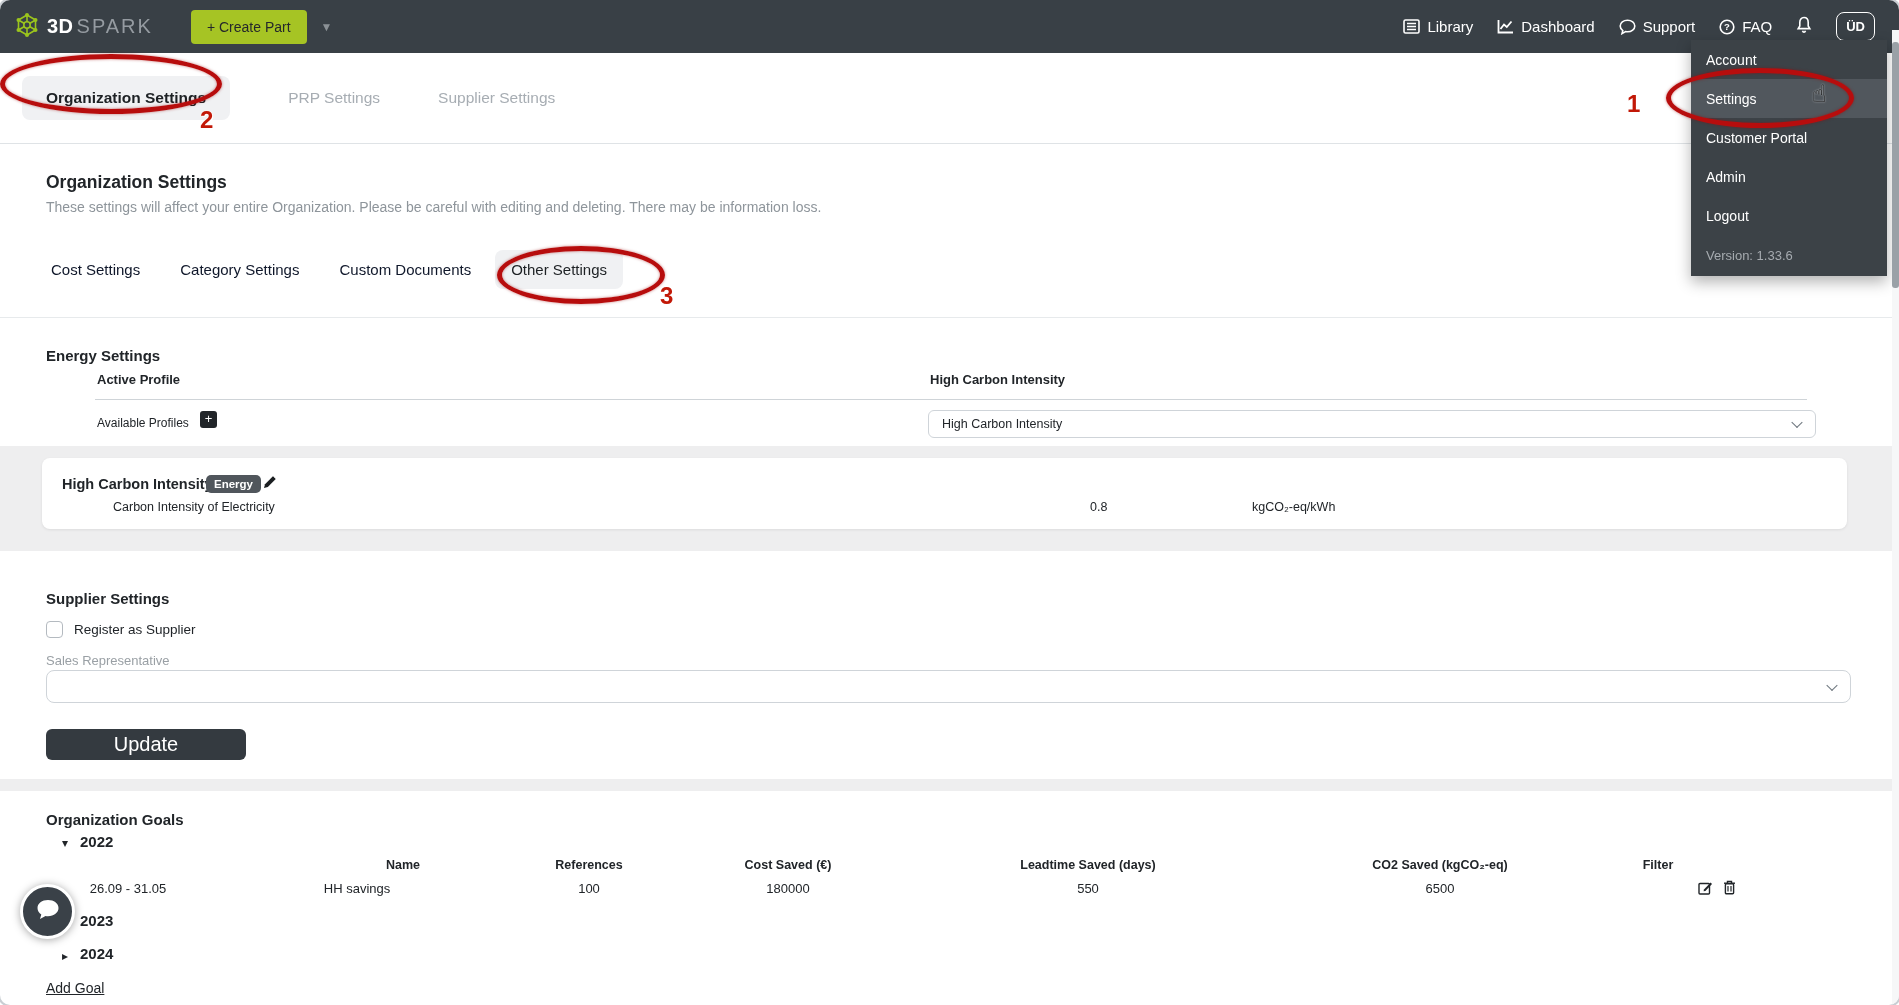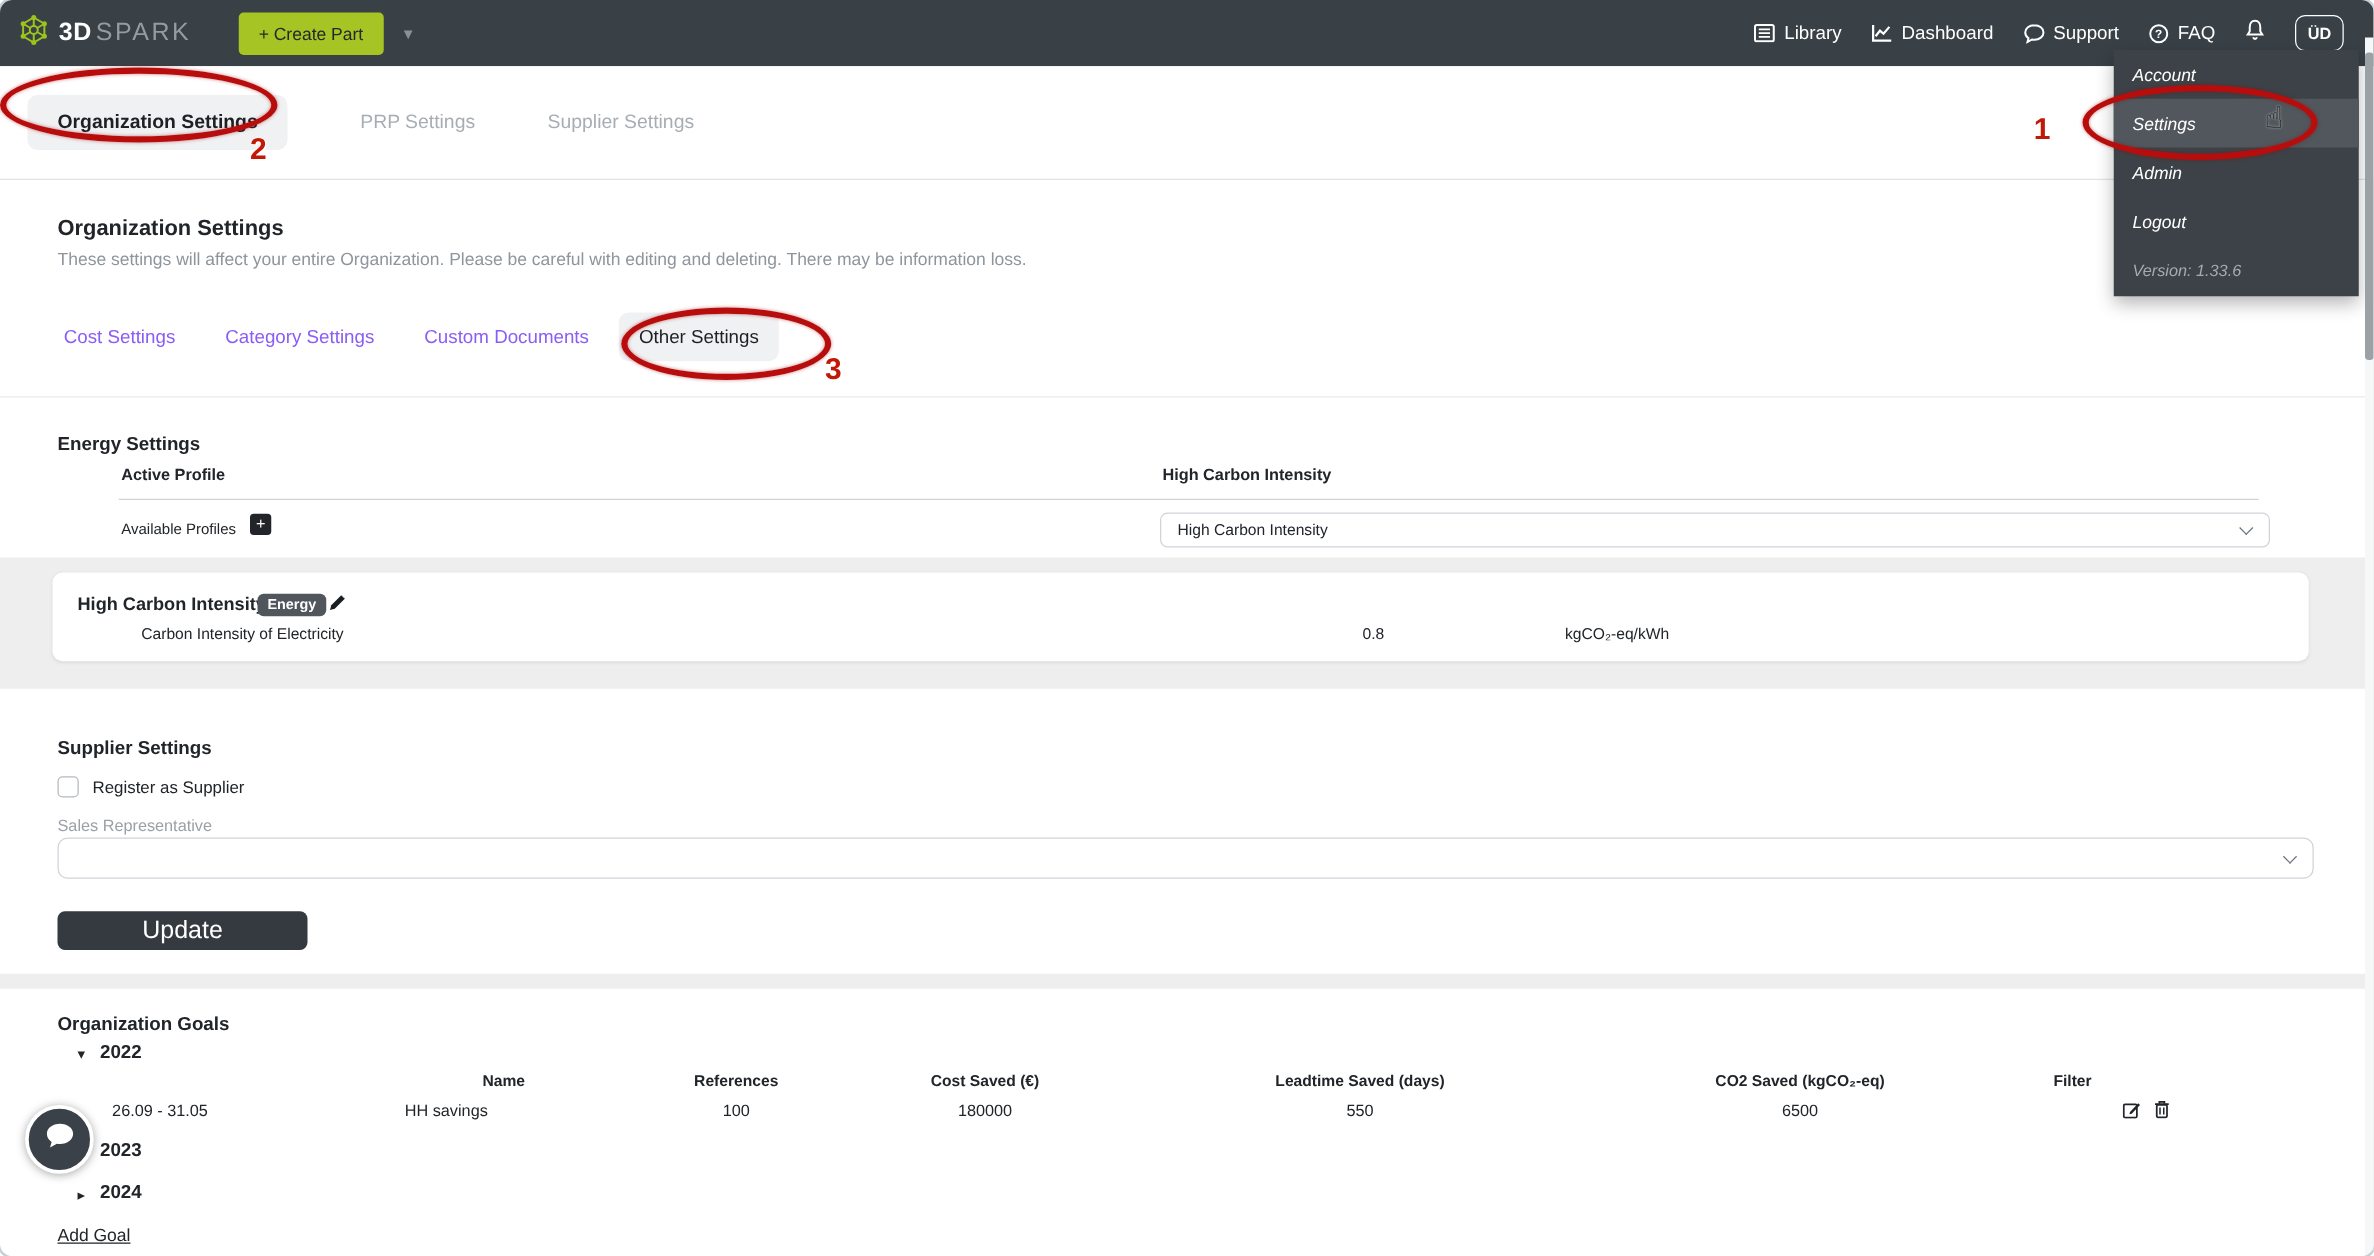--- a/index.html
+++ b/index.html
@@ -30,21 +30,21 @@
             border-bottom:1px solid #dfe3e6; display:flex; align-items:center; gap:58px; padding-left:22px; }
   .main-tab { font-size:15.5px; color:#a7adb3; cursor:pointer; }
   .main-tab.active { background:#f0f1f3; border-radius:8px; padding:13px 24px; color:#1d2124; font-weight:bold; }
 
   
   .abs { position:absolute; }
   .page-title { left:46px; top:172px; font-size:17.5px; font-weight:bold; }
   .page-desc { left:46px; top:199px; font-size:14px; color:#8e959b; }
 
   .subtabs { left:35px; top:250px; display:flex; gap:8px; }
-  .subtab { font-size:15px; color:#8b5cf6; padding:11px 16px; cursor:pointer; white-space:nowrap; }
+  .subtab { font-size:15px; color:#0f172a; padding:11px 16px; cursor:pointer; white-space:nowrap; }
   .subtab.active { background:#f0f1f3; border-radius:8px; color:#1d2124; }
 
   .divider { left:0; top:317px; width:1899px; height:1px; background:#e7eaec; }
 
   .sec-h { font-size:15px; font-weight:bold; }
   .energy-h { left:46px; top:347px; }
   .lbl-b { font-size:13px; font-weight:bold; }
   .row-line { left:95px; top:399px; width:1712px; height:1px; background:#cfd4d8; }
   .plus-btn { left:200px; top:411px; width:17px; height:17px; background:#212529; color:#fff;
               border-radius:3px; font-size:13px; line-height:16px; text-align:center; cursor:pointer; }
@@ -79,21 +79,21 @@
   .year-lbl { font-size:15px; font-weight:bold; cursor:pointer; }
   .th { font-size:12.5px; font-weight:bold; transform:translateX(-50%); white-space:nowrap; }
   .td { font-size:13px; transform:translateX(-50%); white-space:nowrap; }
   .row-icons { display:flex; gap:10px; }
   .row-icons svg { cursor:pointer; }
   .add-goal { left:46px; top:980px; font-size:14px; font-weight:500; text-decoration:underline;
               color:#212529; cursor:pointer; }
 
   
   .user-menu { left:1691px; top:40px; width:196px; background:#3c4247; z-index:20;
-               box-shadow:0 6px 14px rgba(0,0,0,.3);font-style:italic; }
+               box-shadow:0 6px 14px rgba(0,0,0,.3); }
   .menu-item { height:39px; display:flex; align-items:center; padding-left:15px; color:#fff;
                font-size:14px; cursor:pointer; }
   .menu-item.hover { background:#51575d; }
   .menu-version { height:41px; display:flex; align-items:center; padding-left:15px; color:#a6abb0;
                   font-size:13px; }
 
   
   .red-ellipse { border:5px solid #b70d0d; border-radius:50%; z-index:30; pointer-events:none;
                  box-shadow:0 0 3px rgba(150,0,0,.5), inset 0 0 3px rgba(150,0,0,.5); }
   .red-num { color:#c21807; font-size:24px; font-weight:bold; z-index:31;
@@ -277,20 +277,21 @@
 
   <span class="abs year-caret" style="left:62px; top:916px;">▸</span>
   <span class="abs year-lbl" style="left:80px; top:912px;">2023</span>
   <span class="abs year-caret" style="left:62px; top:949px;">▸</span>
   <span class="abs year-lbl" style="left:80px; top:945px;">2024</span>
   <div class="abs add-goal">Add Goal</div>
 
   <div class="abs user-menu">
     <div class="menu-item">Account</div>
     <div class="menu-item hover">Settings</div>
+    <div class="menu-item">Customer Portal</div>
     <div class="menu-item">Admin</div>
     <div class="menu-item">Logout</div>
     <div class="menu-version">Version: 1.33.6</div>
   </div>
 
   <div class="abs red-ellipse" style="left:0px; top:54px; width:222px; height:60px;"></div>
   <div class="abs red-num" style="left:200px; top:106px;">2</div>
   <div class="abs red-ellipse" style="left:497px; top:246px; width:168px; height:58px;"></div>
   <div class="abs red-num" style="left:660px; top:282px;">3</div>
   <div class="abs red-ellipse" style="left:1666px; top:68px; width:188px; height:60px;"></div>

